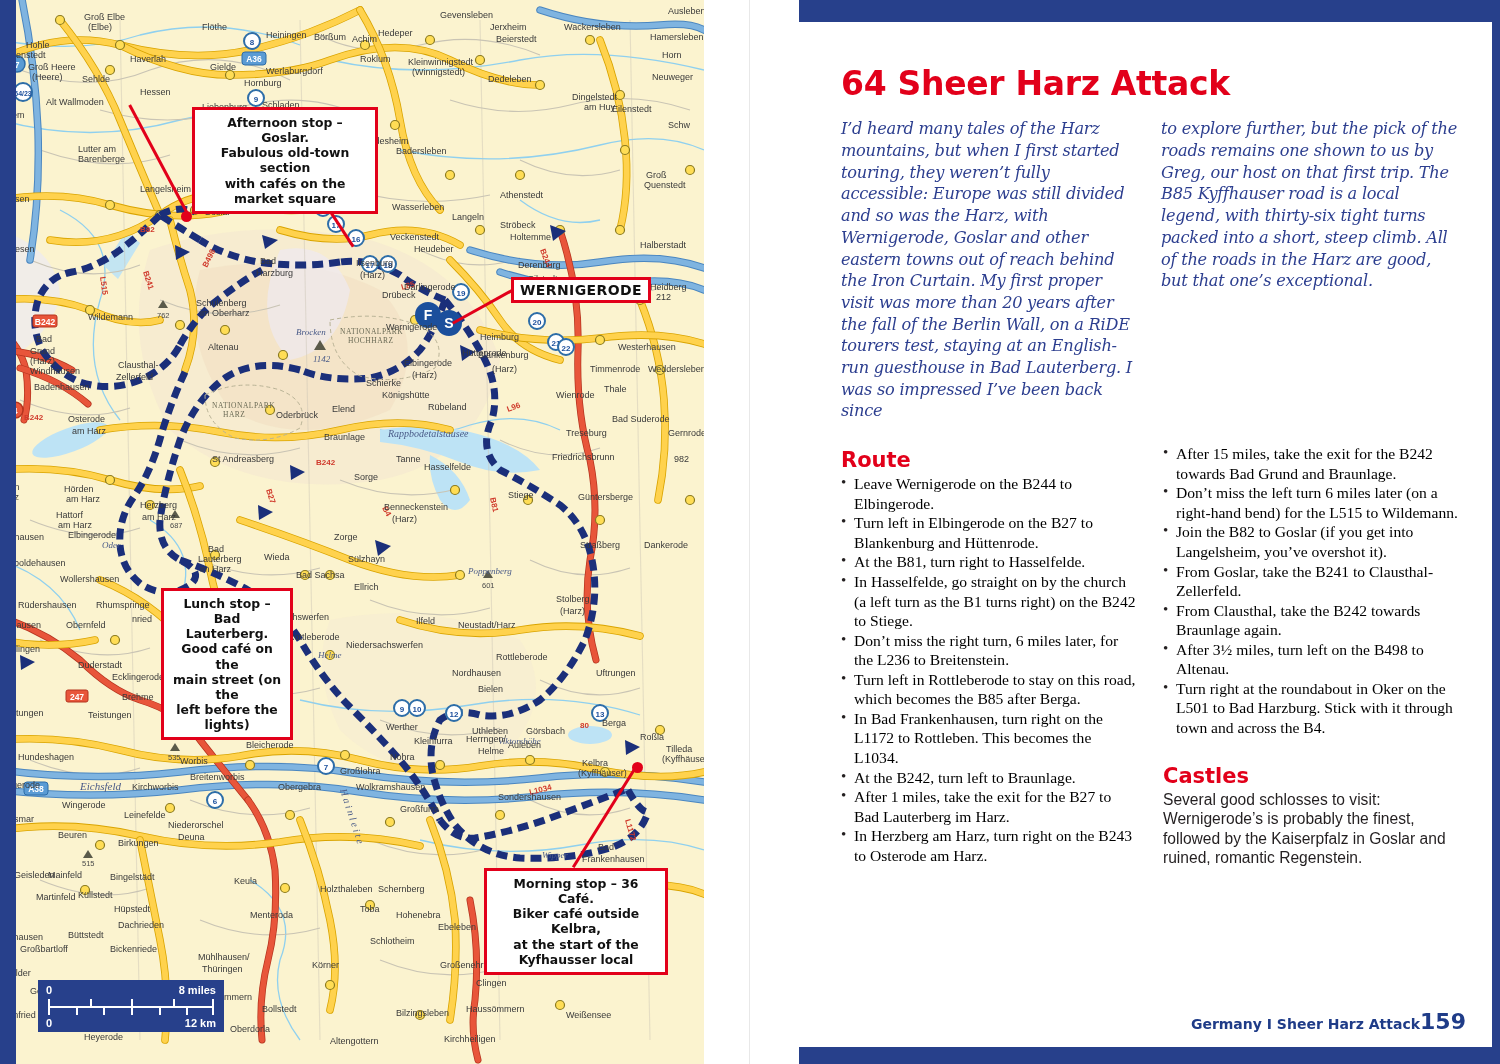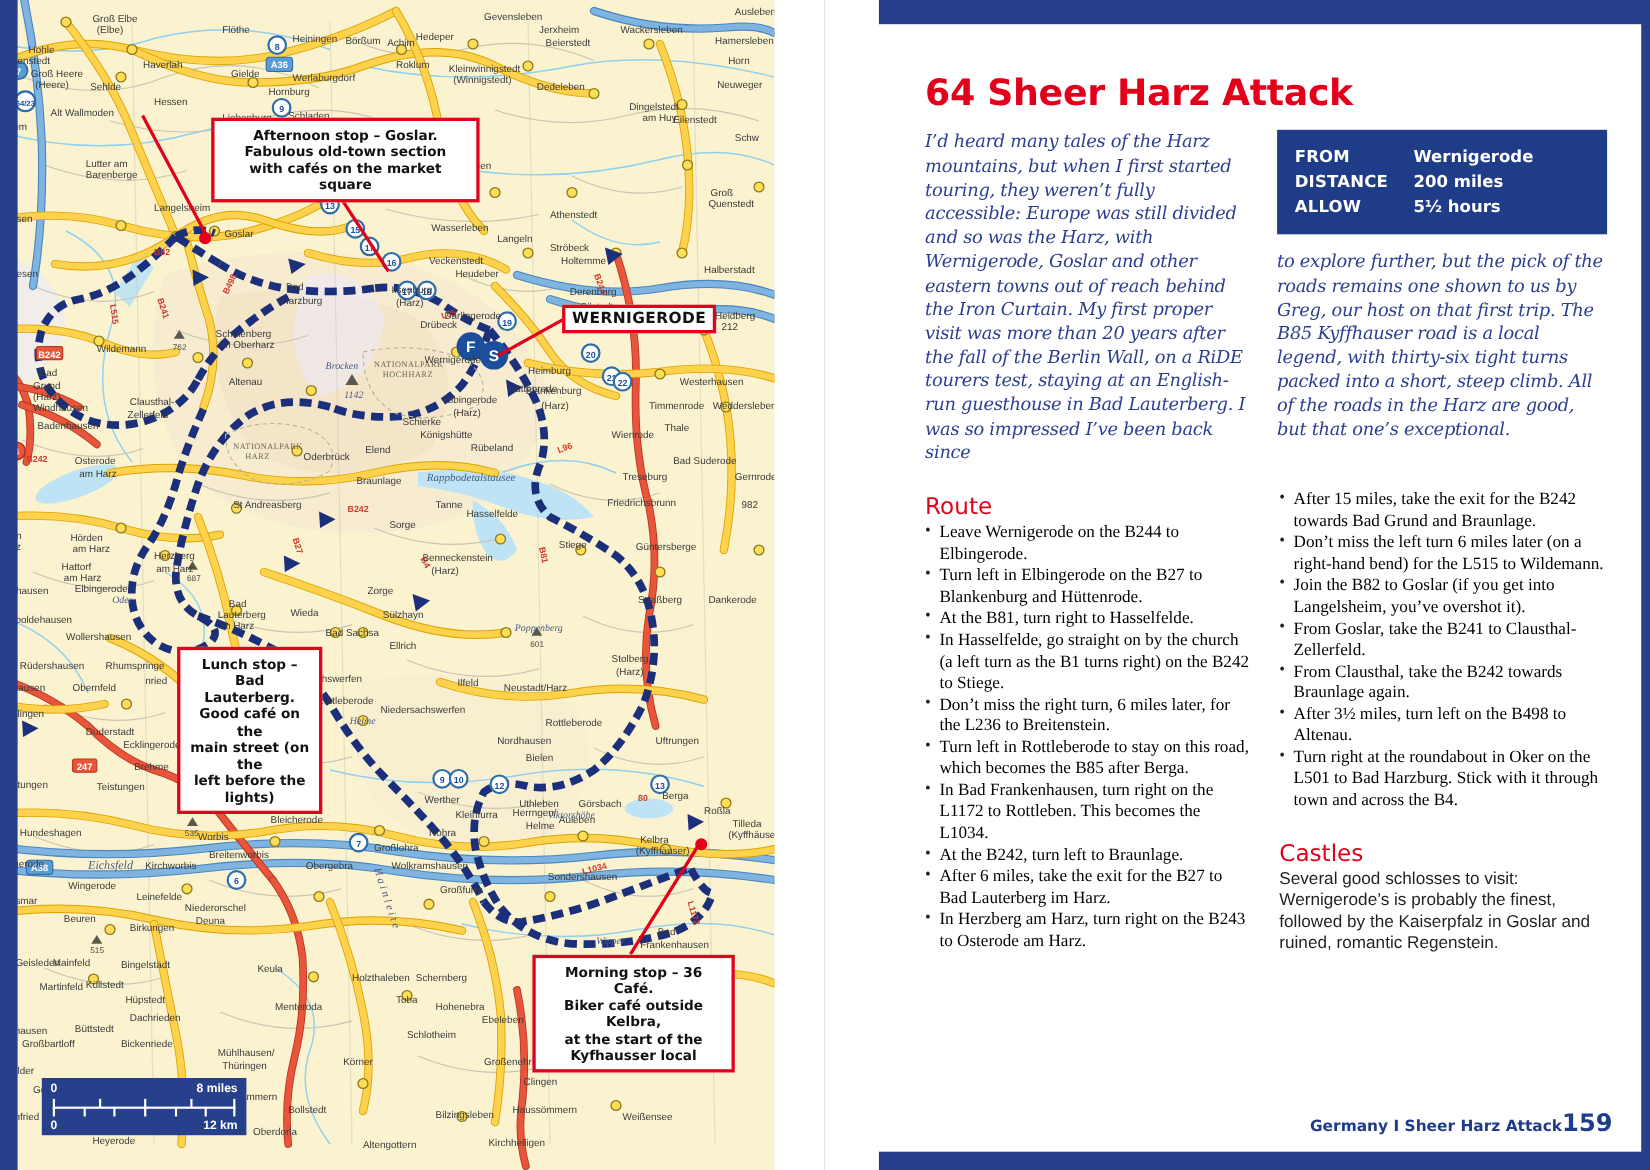--- a/index.html
+++ b/index.html
@@ -38,21 +38,21 @@
   .scale-ticks .t.up { top:0px; height:8px; }
   .scale-ticks .t.dn { top:8px; height:8px; }
 
   
   .callout {
     position:absolute; background:#fff; border:3px solid #e2001a;
     color:#111; font-weight:bold; text-align:center;
     font-size:12.4px; line-height:1.22; padding:5px 7px; z-index:32;
     font-family:"DejaVu Sans", sans-serif;
   }
-  .callout.co-afternoon { left:192px; top:107px; width:244px; }
+  .callout.co-afternoon { left:192px; top:107px; width:186px; }
   .callout.co-lunch     { left:161px; top:588px; width:132px; }
   .callout.co-morning   { left:484px; top:868px; width:184px; }
   .city-label {
     position:absolute; background:#fff; border:3px solid #e2001a;
     color:#111; font-weight:bold; font-size:14px; letter-spacing:0.4px;
     padding:2px 6px; z-index:32; font-family:"DejaVu Sans", sans-serif;
   }
   .city-label.cl-wernigerode { left:511px; top:277px; }
   .leader { position:absolute; background:#e2001a; z-index:31; transform-origin:0 0; height:2.5px;}
   .dot-marker { position:absolute; width:11px; height:11px; border-radius:50%; background:#e2001a; z-index:33; }
@@ -81,21 +81,21 @@
   }
   .factbox {
     background:#1f3c88; color:#fff; padding:12px 16px 14px 16px; margin-bottom:14px;
     font-family:"DejaVu Sans", sans-serif;
   }
   .factbox table { border-collapse:collapse; width:100%; }
   .factbox td { font-size:15px; font-weight:bold; padding:2.5px 0; vertical-align:top; }
   .factbox td.k { width:108px; letter-spacing:0.2px; }
 
   h2.sec {
-    color:#e2001a; font-size:21px; font-weight:normal; font-family:"DejaVu Sans", sans-serif;
+    color:#e2001a; font-size:21px; font-weight:bold; font-family:"DejaVu Sans", sans-serif;
     margin-top:26px; margin-bottom:2px;
   }
   .route-cols { display:flex; gap:24px; }
   .route-col { width:298px; }
   ul.route { list-style:none; }
   ul.route li {
     position:relative; padding-left:13px; color:#000000;
     font-size:15.6px; line-height:1.255; margin-bottom:0px;
     font-family:Liberation Serif, serif;
   }
@@ -817,55 +817,37 @@
     <div class="page-edge-right"></div>
 
     <div class="content">
       <h1 class="title">64 Sheer Harz Attack</h1>
 
       <div class="intro-cols">
         <div class="intro-left">
           <p class="intro-text">I’d heard many tales of the Harz mountains, but when I first started touring, they weren’t fully accessible: Europe was still divided and so was the Harz, with Wernigerode, Goslar and other eastern towns out of reach behind the Iron Curtain. My first proper visit was more than 20 years after the fall of the Berlin Wall, on a RiDE tourers test, staying at an English-run guesthouse in Bad Lauterberg. I was so impressed I’ve been back since</p>
         </div>
         <div class="intro-right">
-          <div class="factbox">
-            <table>
-              <tbody>
-                  <tr>
-                <td class="k">FROM</td>
-                <td class="v">Wernigerode</td>
-              </tr>
-              <tr>
-                <td class="k">DISTANCE</td>
-                <td class="v">200 miles</td>
-              </tr>
-              <tr>
-                <td class="k">ALLOW</td>
-                <td class="v">5½ hours</td>
-              </tr>
-            </tbody>
-              </table>
-          </div>
           <p class="intro-text">to explore further, but the pick of the roads remains one shown to us by Greg, our host on that first trip. The B85 Kyffhauser road is a local legend, with thirty-six tight turns packed into a short, steep climb. All of the roads in the Harz are good, but that one’s exceptional.</p>
         </div>
       </div>
 
       <div class="route-cols">
         <div class="route-col route-col-left">
           <h2 class="sec">Route</h2>
           <ul class="route" id="route-left">
               <li>Leave Wernigerode on the B244 to Elbingerode.</li>
               <li>Turn left in Elbingerode on the B27 to Blankenburg and Hüttenrode.</li>
               <li>At the B81, turn right to Hasselfelde.</li>
               <li>In Hasselfelde, go straight on by the church (a left turn as the B1 turns right) on the B242 to Stiege.</li>
               <li>Don’t miss the right turn, 6 miles later, for the L236 to Breitenstein.</li>
               <li>Turn left in Rottleberode to stay on this road, which becomes the B85 after Berga.</li>
               <li>In Bad Frankenhausen, turn right on the L1172 to Rottleben. This becomes the L1034.</li>
               <li>At the B242, turn left to Braunlage.</li>
-              <li>After 6 miles, take the exit for the B27 to Bad Lauterberg im Harz.</li>
+              <li>After 1 miles, take the exit for the B27 to Bad Lauterberg im Harz.</li>
               <li>In Herzberg am Harz, turn right on the B243 to Osterode am Harz.</li>
             </ul>
         </div>
         <div class="route-col route-col-right">
           <div class="spacer-top"></div>
           <ul class="route" id="route-right">
               <li>After 15 miles, take the exit for the B242 towards Bad Grund and Braunlage.</li>
               <li>Don’t miss the left turn 6 miles later (on a right-hand bend) for the L515 to Wildemann.</li>
               <li>Join the B82 to Goslar (if you get into Langelsheim, you’ve overshot it).</li>
               <li>From Goslar, take the B241 to Clausthal-Zellerfeld.</li>

